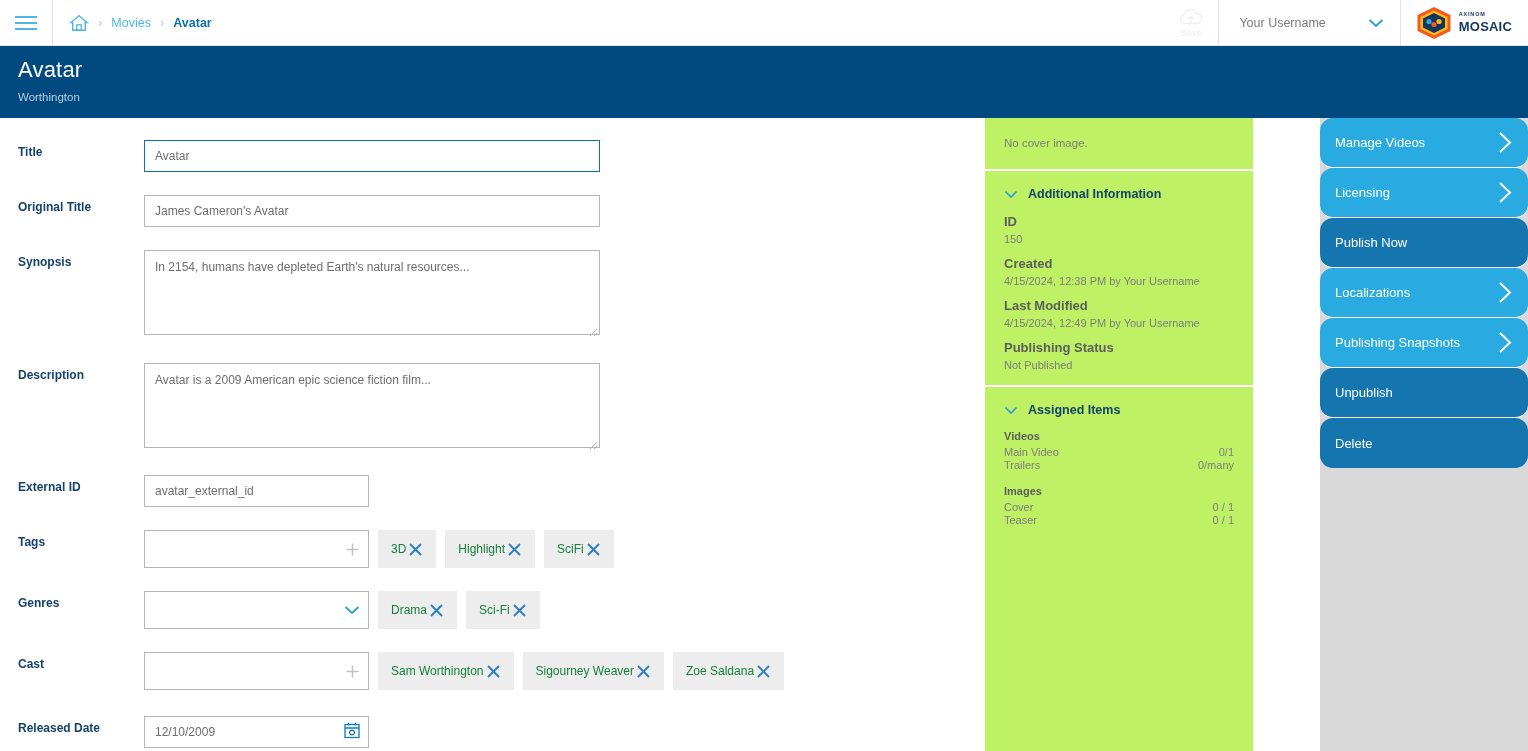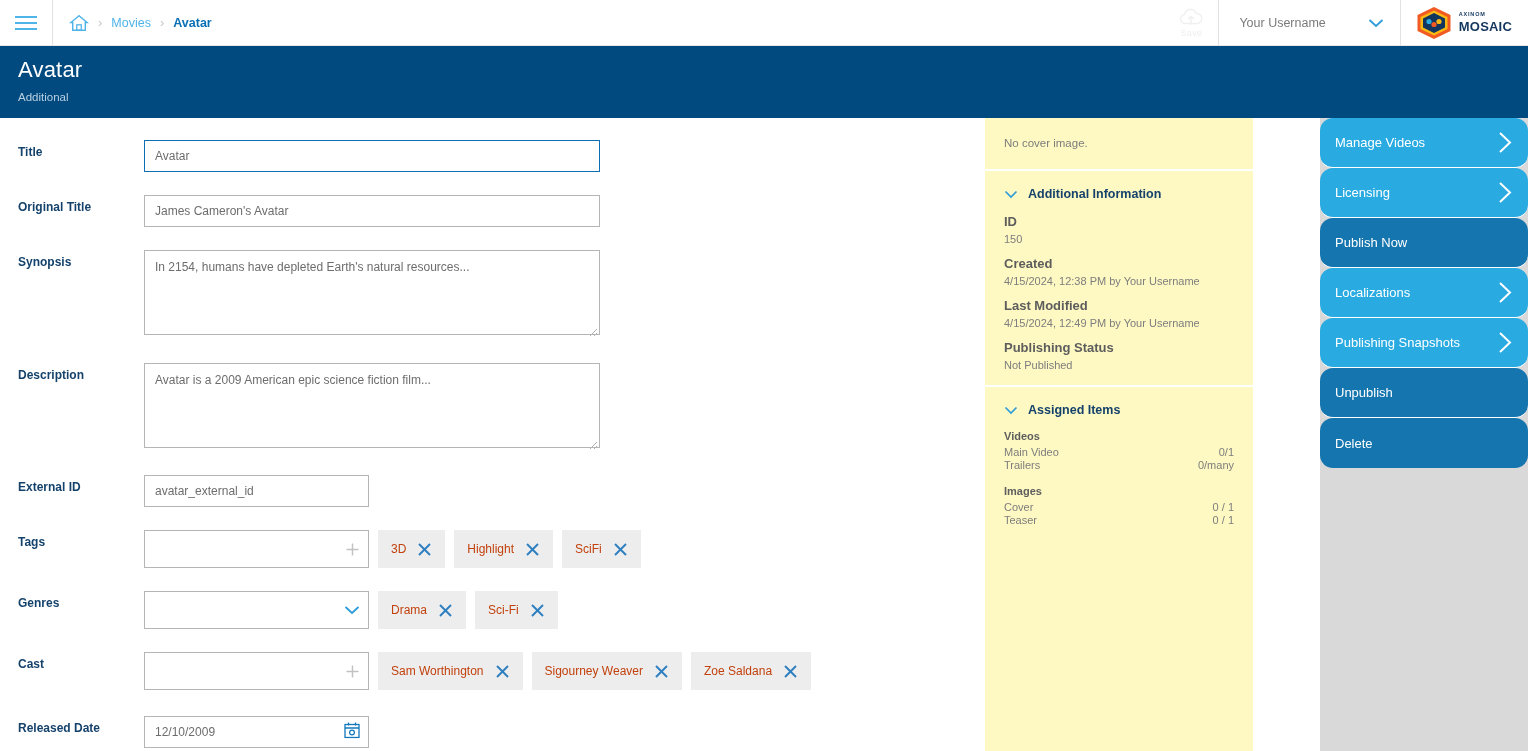--- a/index.html
+++ b/index.html
@@ -136,30 +136,30 @@
   }
   .date-combo .c-icon {
     position: absolute; right: 9px; top: 50%; transform: translateY(-50%);
     cursor: pointer;
   }
 
   
   .chips { display: flex; align-items: center; gap: 9px; margin-left: 9px; padding-top: 0; }
   .chip {
     height: 38px; background: #ededed;
-    display: flex; align-items: center; gap: 11px;
-    padding: 0 13px; font-size: 12px; color: #c2410c;
+    display: flex; align-items: center; gap: 2px;
+    padding: 0 13px; font-size: 12px; color: #15803d;
   }
   .chip-x { cursor: pointer; display: block; }
 
   
   .info-panel {
     position: absolute; top: 118px; left: 985px;
     width: 268px; height: 633px;
-    background: #fef9c3;
+    background: #bef264;
   }
   .cover-box {
     height: 53px; padding: 19px 0 0 19px;
     border-bottom: 2px solid #ffffff;
     font-size: 11.5px; color: #7d7d7d;
   }
   .info-sec { padding: 16px 19px 14px 19px; border-bottom: 2px solid #ffffff; }
   .info-sec.plain { border-bottom: none; }
   .sec-head {
     display: flex; align-items: center; gap: 10px;
@@ -253,21 +253,21 @@
     </svg>
     <span class="logo-text">
       <span class="logo-axinom">AXINOM</span>
       <span class="logo-mosaic">MOSAIC</span>
     </span>
   </div>
 </div>
 
 <div class="page-header">
   <div class="page-title">Avatar</div>
-  <div class="page-sub">Additional</div>
+  <div class="page-sub">Worthington</div>
 </div>
 
 <div class="form-area" id="form-area">
     <div class="field-row" style="margin-top:22px">
       <div class="field-label">Title</div>
       <div class="field-ctl">
         <input class="txt-input w-wide focused" value="Avatar" style="">
       </div>
     </div>
     <div class="field-row" style="margin-top:23px">

